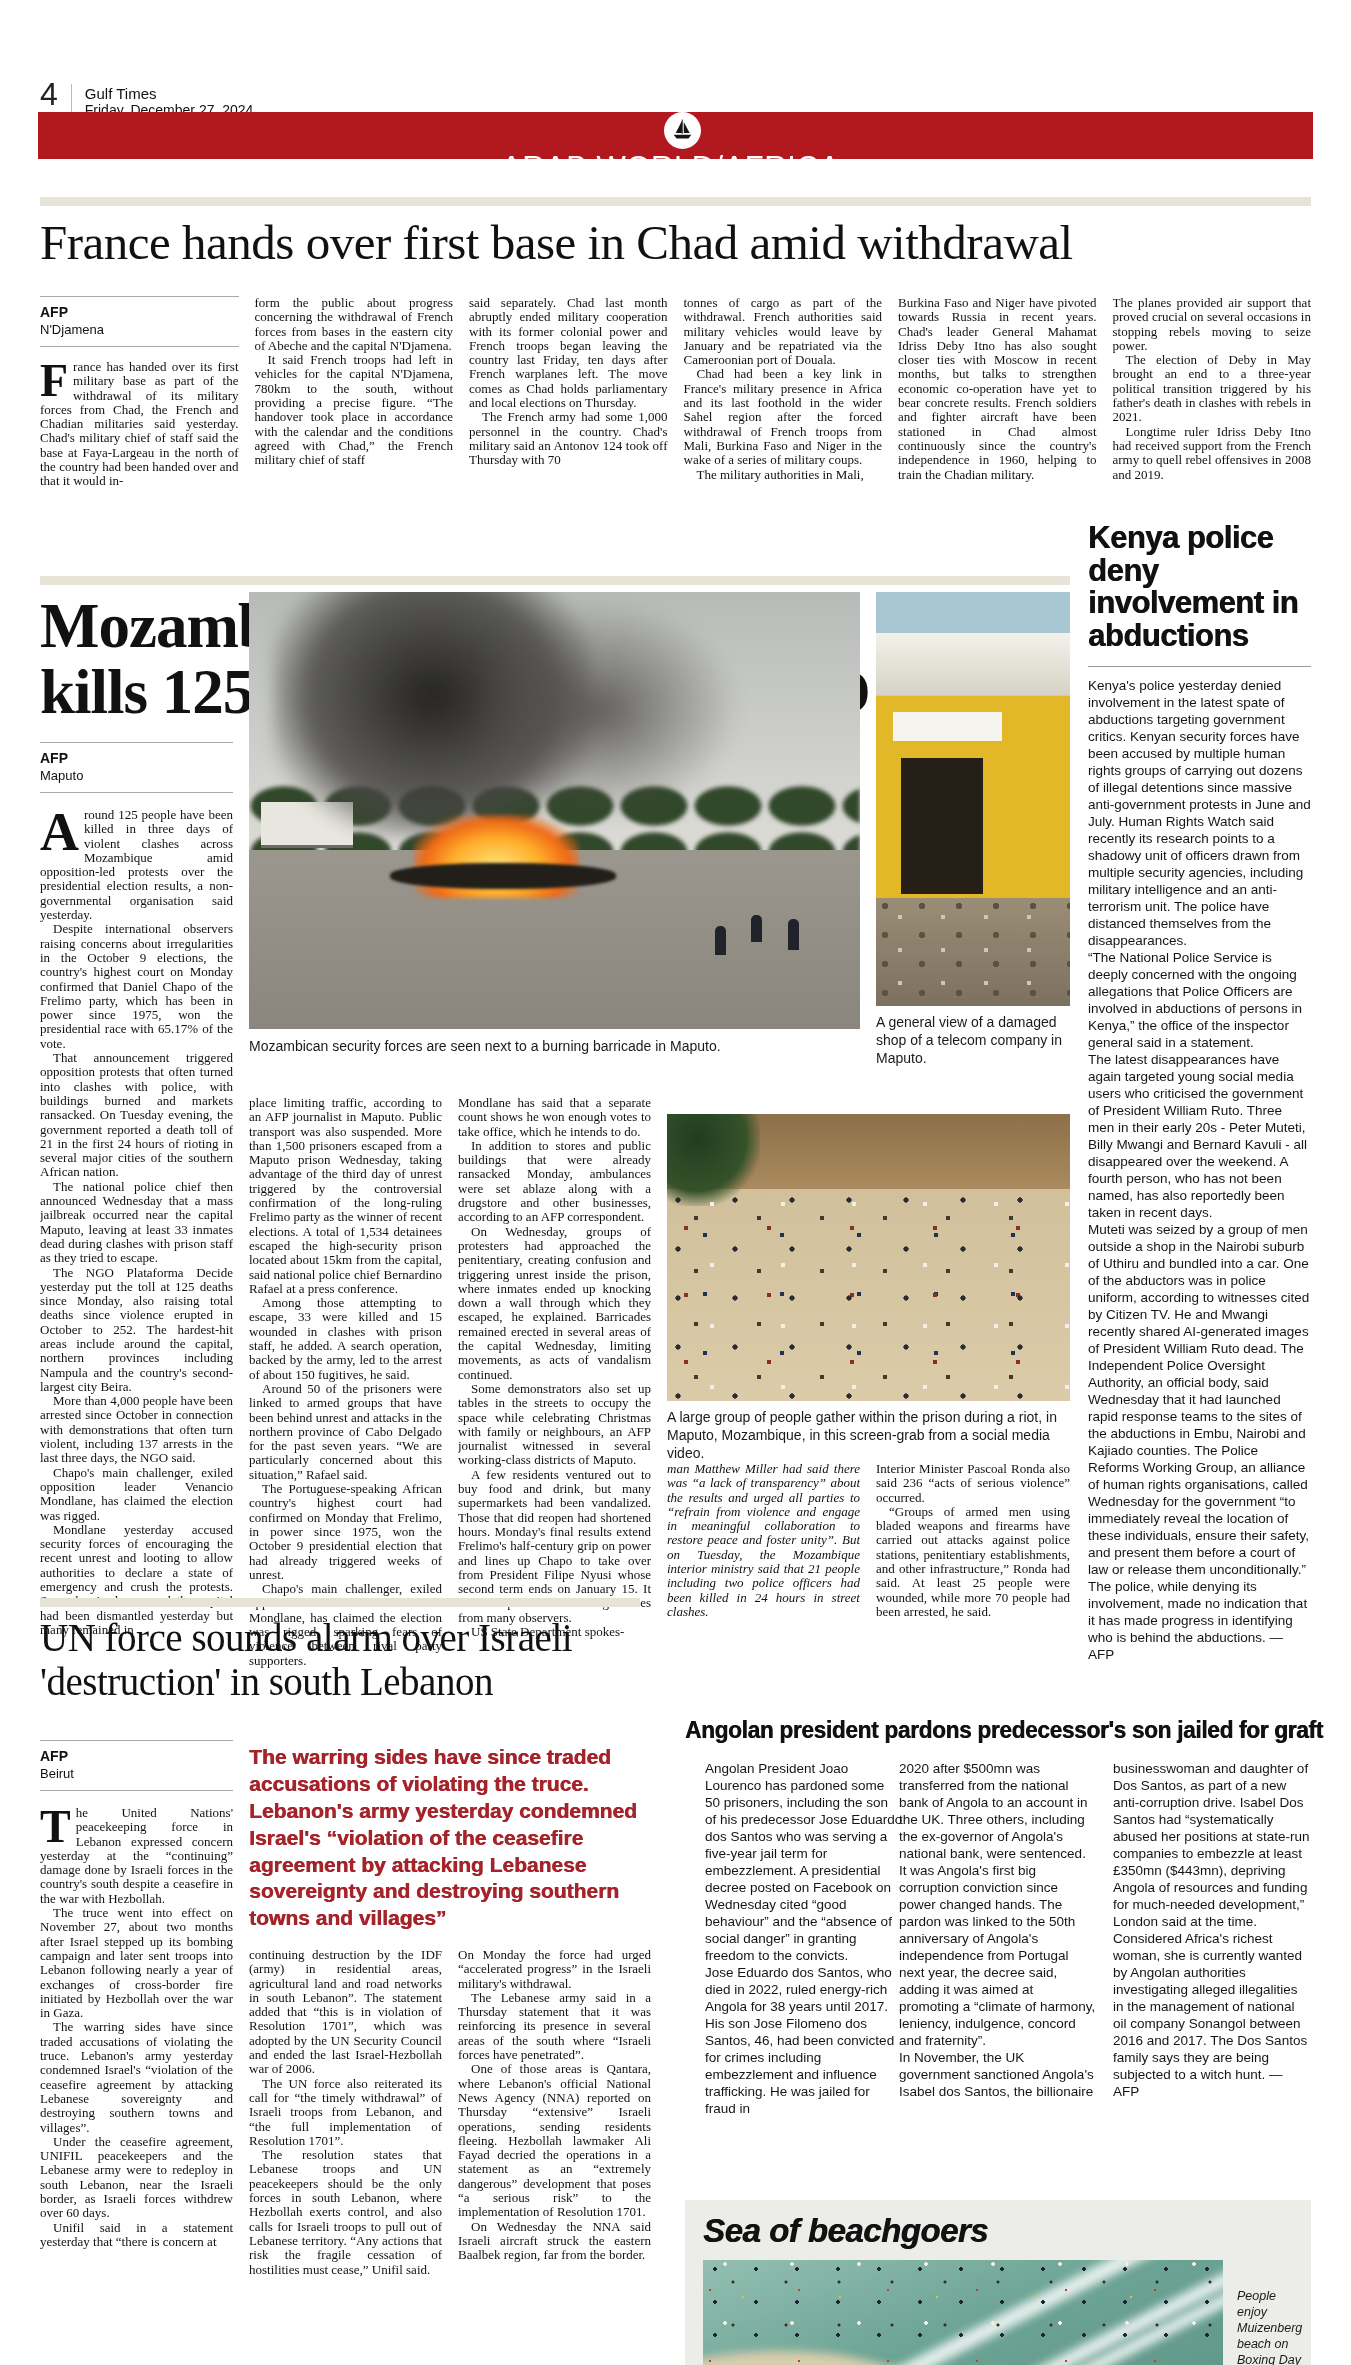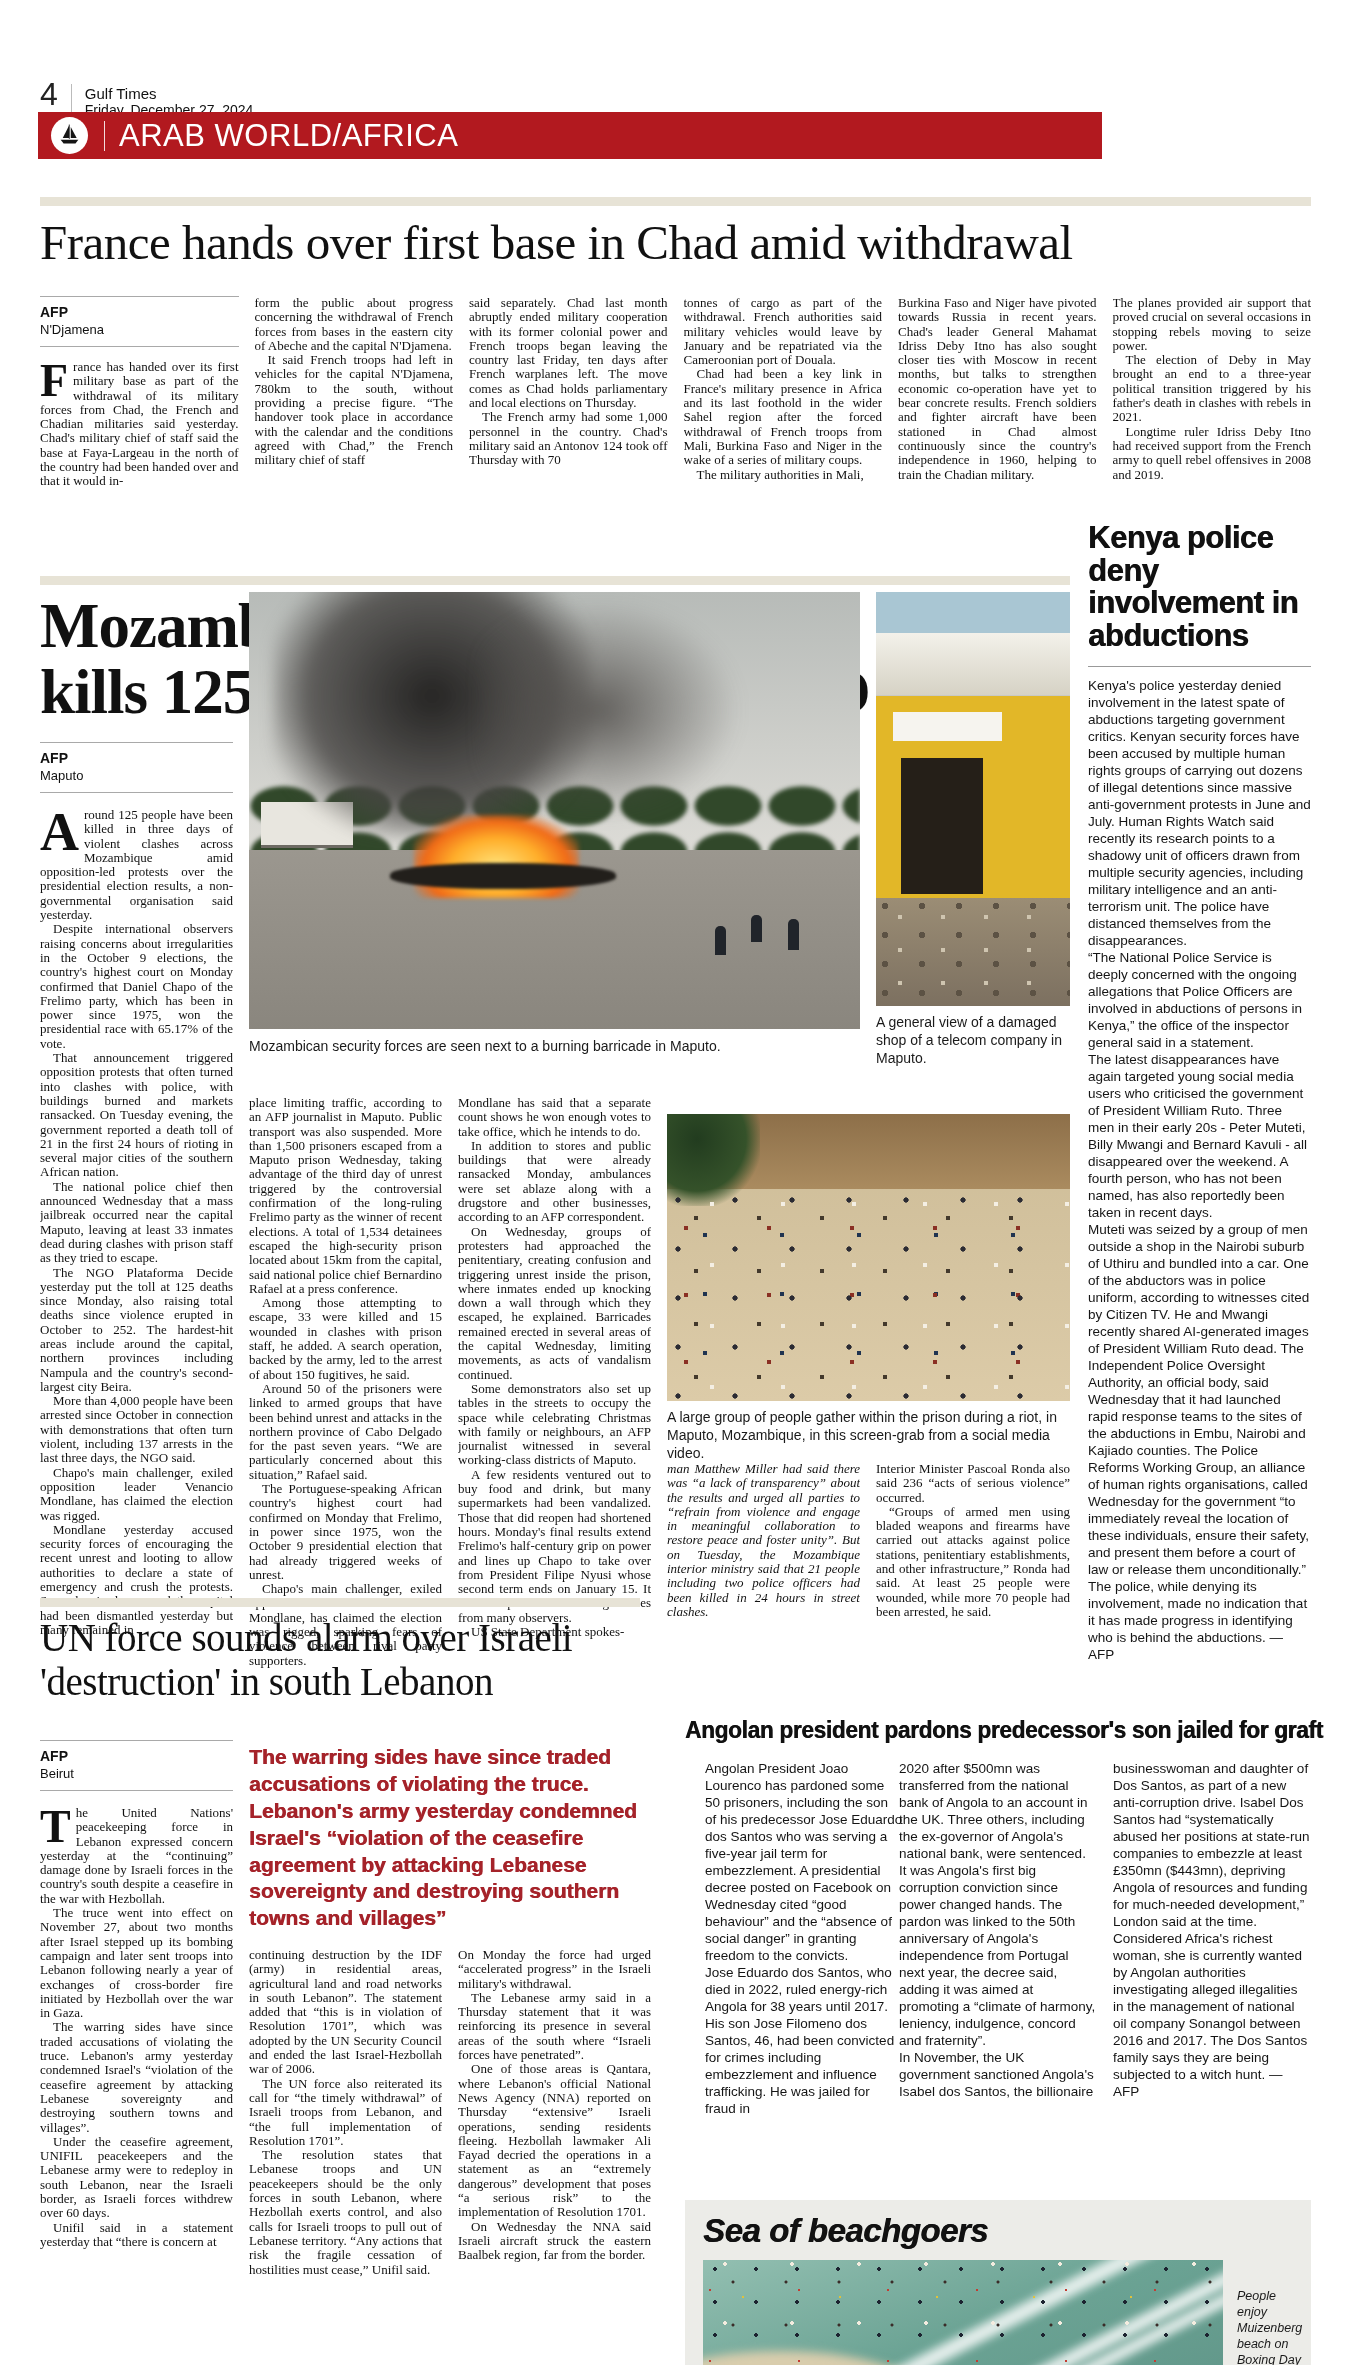--- a/index.html
+++ b/index.html
@@ -120,21 +120,21 @@
 
 <div class="page">
 
   <div class="abs" style="left:40px;top:76px;">
     <span class="pgnum">4</span><span class="mast-rule"></span><div class="mast-text">
       <div class="pub">Gulf Times</div>
       <div class="dt">Friday, December 27, 2024</div>
     </div>
   </div>
 
-  <div class="abs banner" style="left:38px;top:112px;width:1064px;height:47px;">
+  <div class="abs banner" style="left:38px;top:112px;width:1275px;height:47px;flex-direction:column;">
     <span class="logo">
       <svg viewBox="0 0 32 32" width="27" height="27" aria-hidden="true">
         <path d="M15.5 4 L15.5 19 L8 19 Z" fill="#151515"></path>
         <path d="M17.5 6 L24.5 19 L17.5 19 Z" fill="#151515"></path>
         <rect x="15.2" y="3" width="1" height="17" fill="#151515"></rect>
         <path d="M5.5 21 h21 l-3.4 4.6 H9 Z" fill="#151515"></path>
       </svg>
     </span>
     <span class="banner-rule"></span>
     <span class="banner-title">ARAB WORLD/AFRICA</span>

